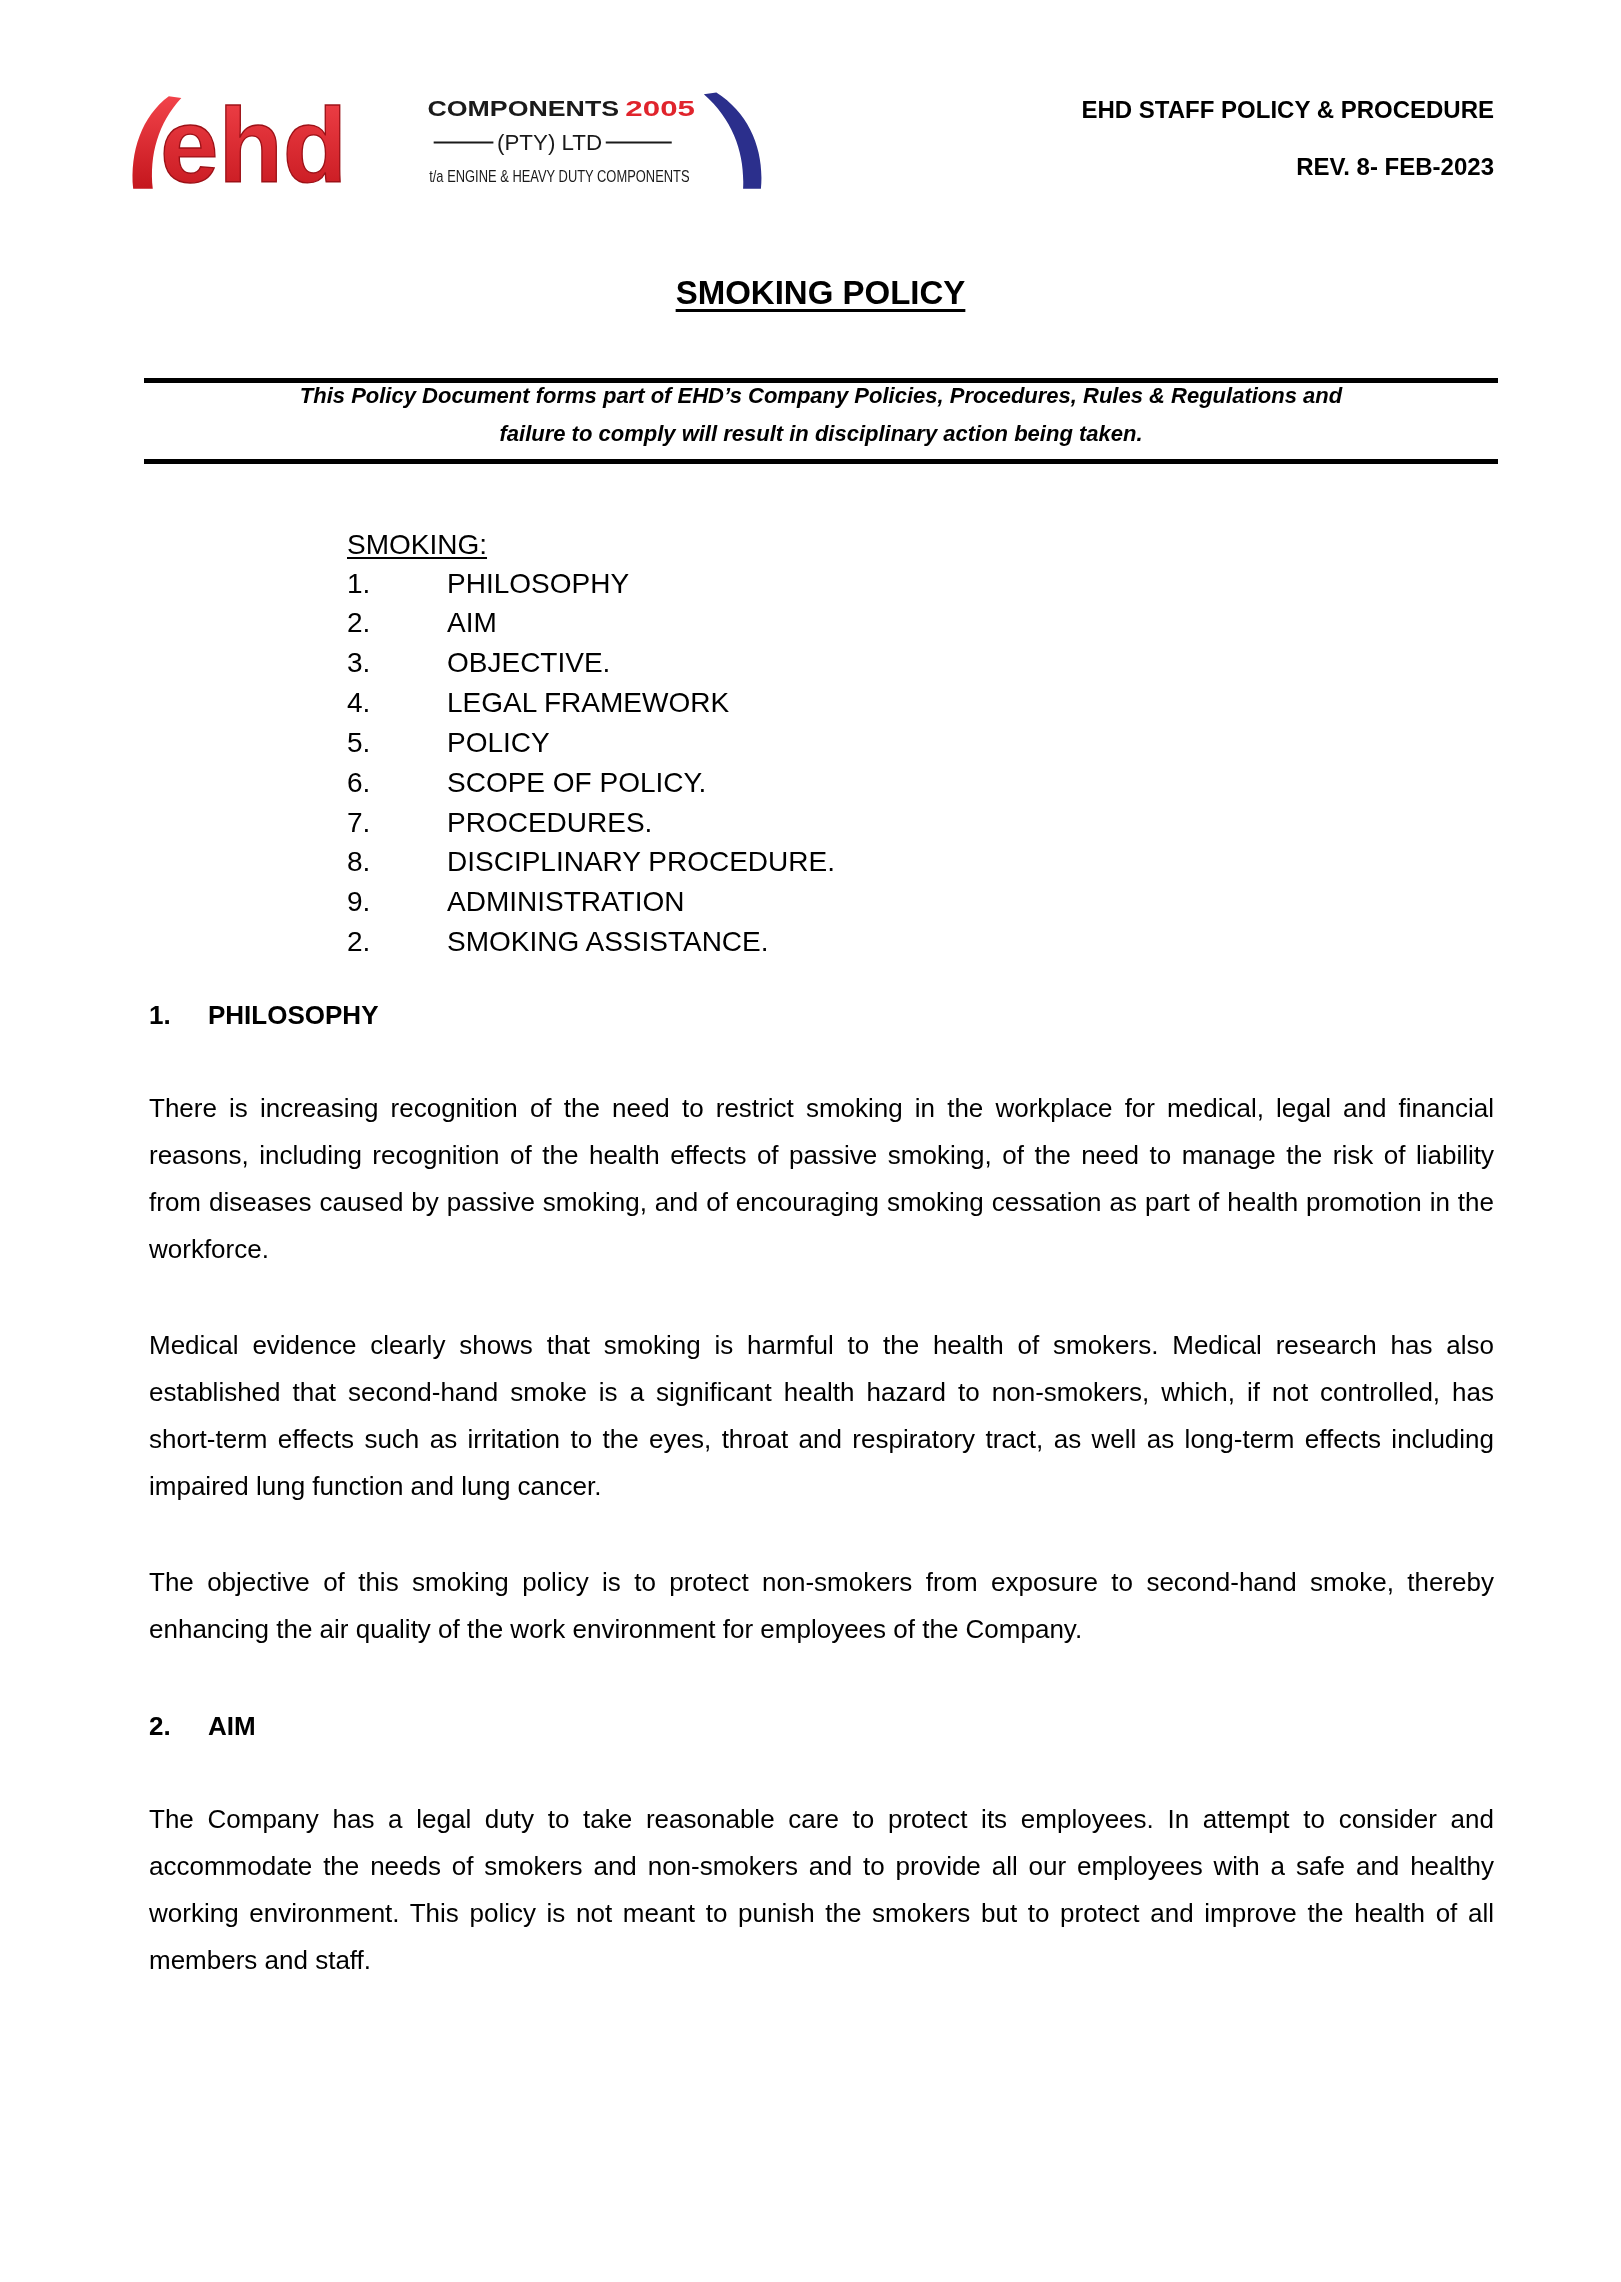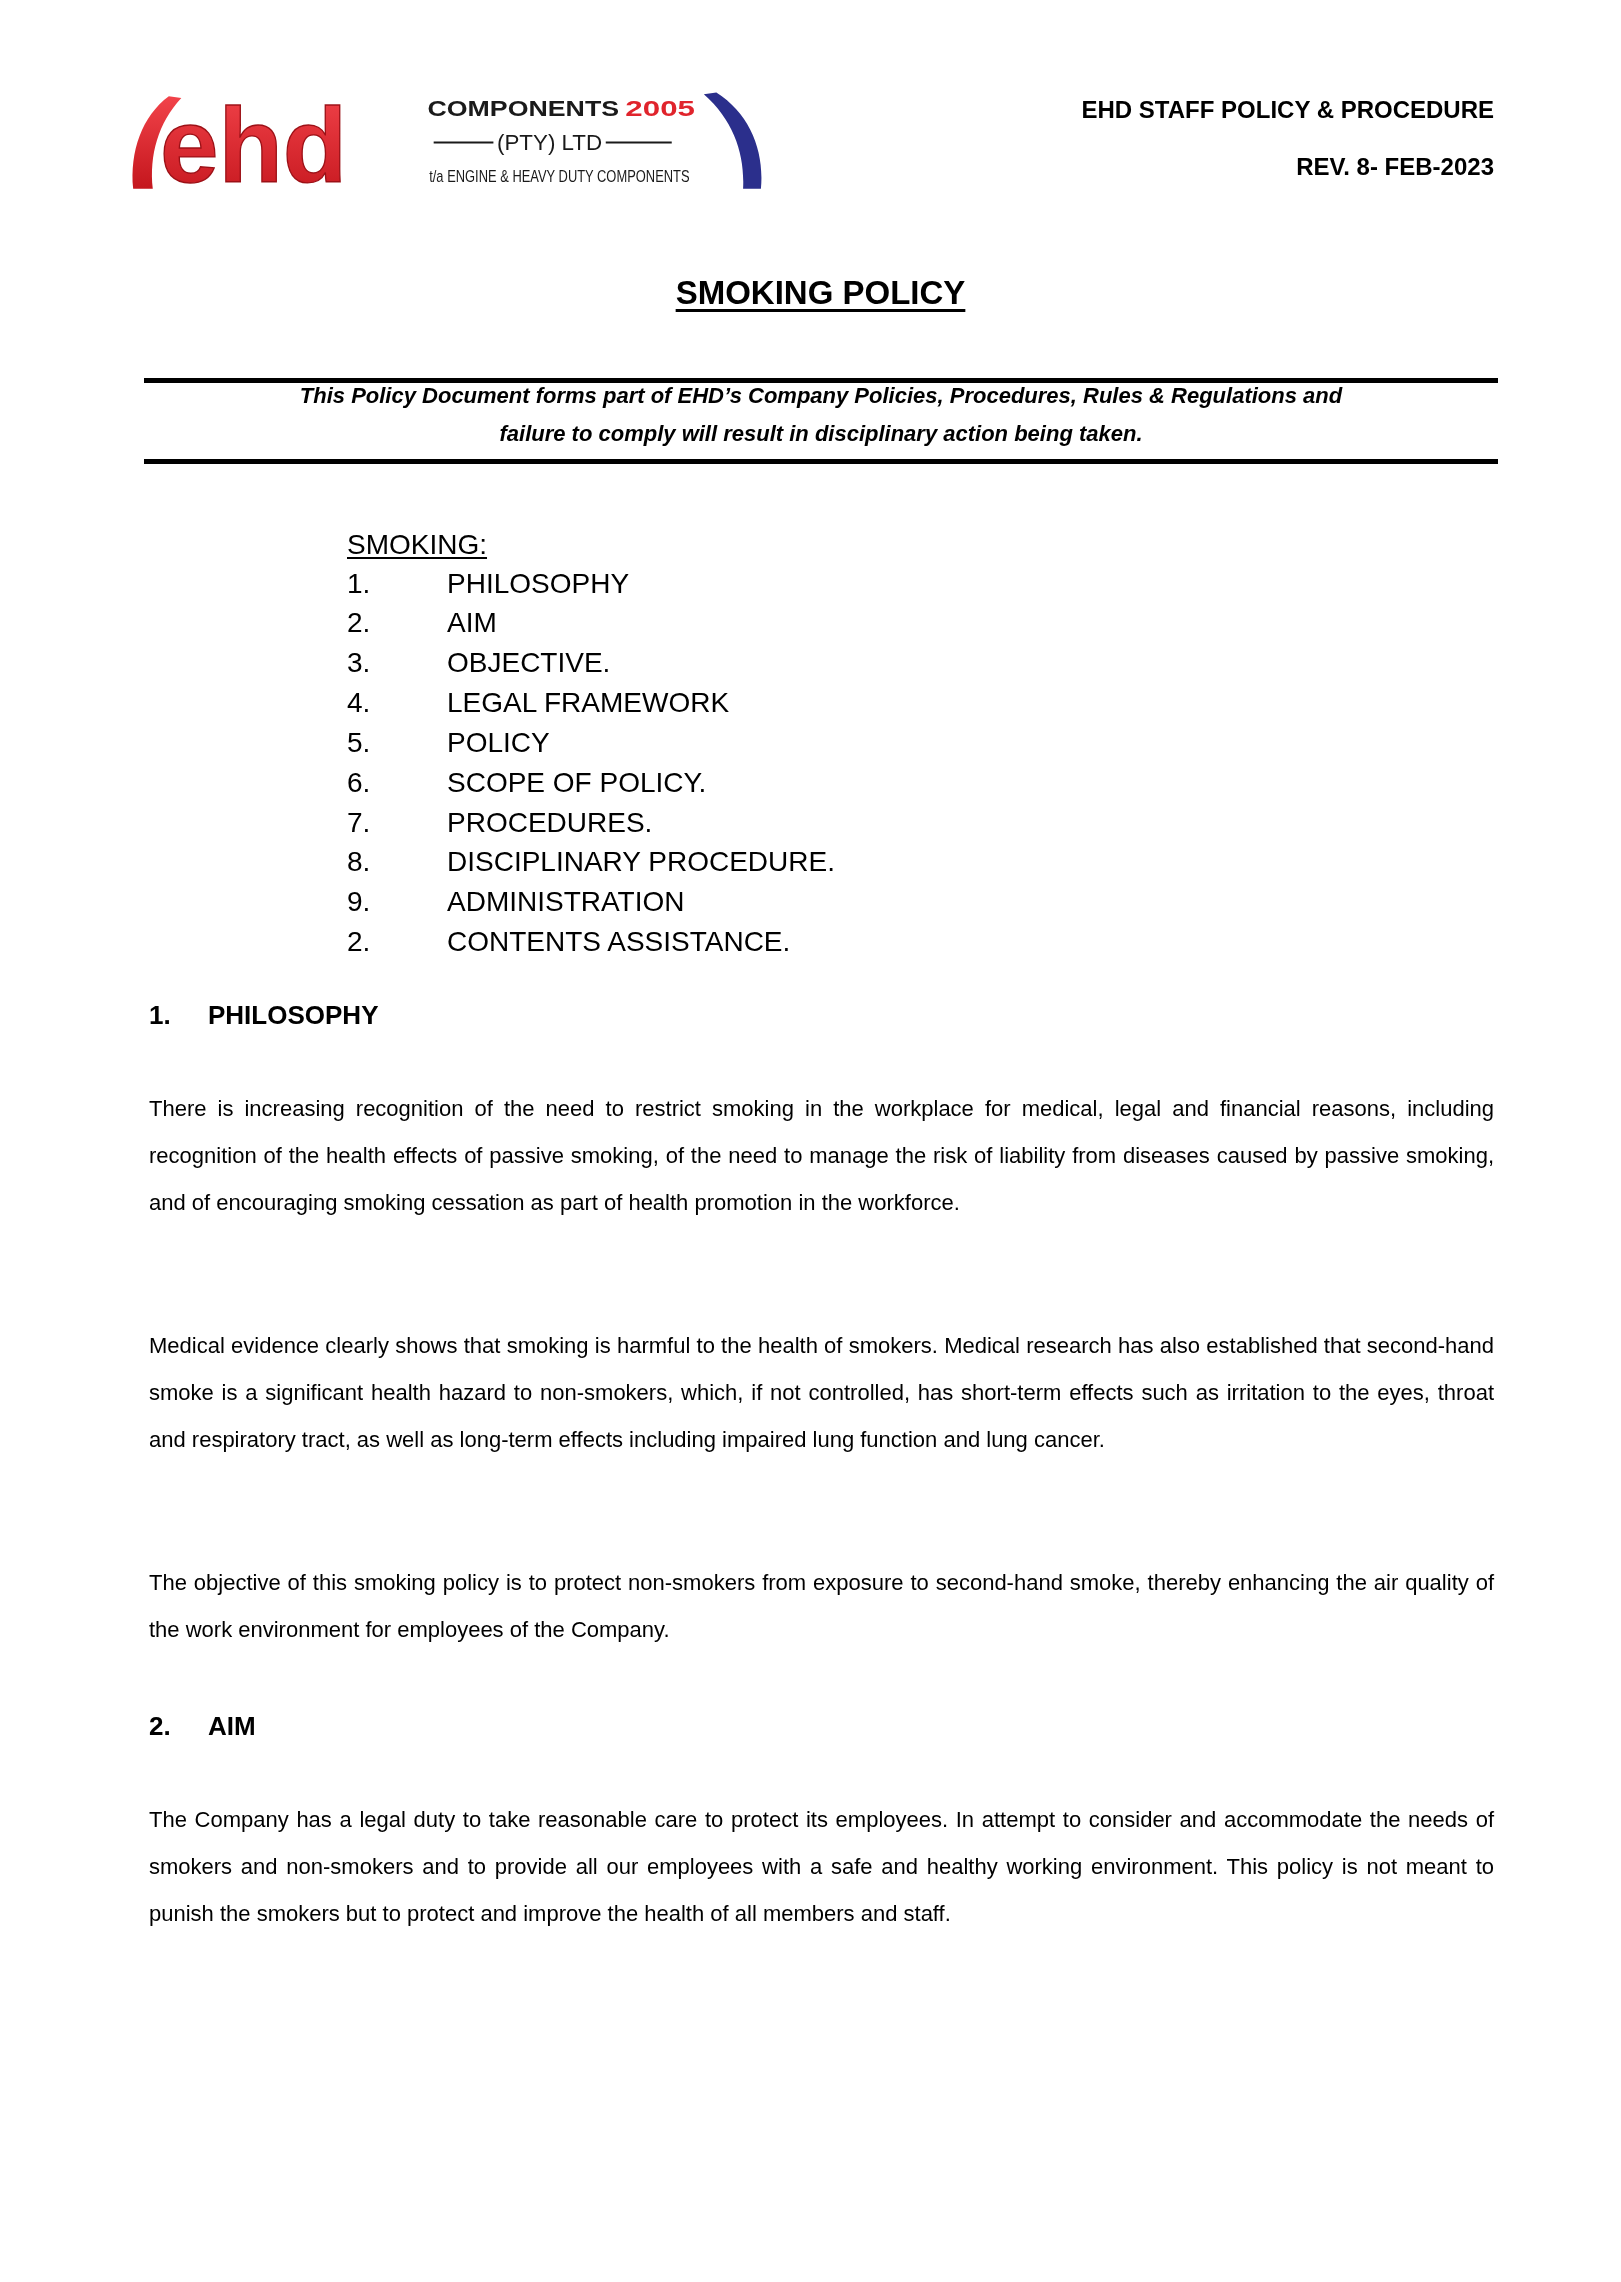--- a/index.html
+++ b/index.html
@@ -11,21 +11,21 @@
   #doc-title span { text-decoration:underline; text-decoration-thickness:2.7px; text-underline-offset:4.5px; }
   .rule { left:144px; width:1354px; height:4.5px; background:#000; }
   .notice { left:144px; width:1354px; text-align:center; font-weight:bold; font-style:italic; font-size:22px; white-space:nowrap; }
   #contents-title { left:347px; top:529px; font-size:28px; text-decoration:underline; text-underline-offset:2.7px; }
   .toc-row { left:347px; font-size:28px; white-space:nowrap; height:39px; }
   .toc-num { position:absolute; left:0; }
   .toc-label { position:absolute; left:100px; }
   .sec-head { left:149px; font-weight:bold; font-size:26px; white-space:nowrap; }
   .sec-head .num { position:absolute; left:0; }
   .sec-head .lbl { position:absolute; left:59px; }
-  .para { left:149px; width:1345px; font-size:22px; line-height:47px; text-align:justify; }
+  .para { left:149px; width:1345px; font-size:26px; line-height:47px; text-align:justify; }
 </style>
 </head>
 <body>
 
 <div id="logo" class="abs">
   <svg width="651" height="107" viewBox="0 0 730 120">
     <defs>
       <linearGradient id="redg" x1="0" y1="0" x2="0" y2="1">
         <stop offset="0" stop-color="#f2434a"></stop>
         <stop offset="1" stop-color="#c4161d"></stop>
@@ -92,21 +92,21 @@
     <div class="abs toc-row" style="top: 846px;">
       <span class="toc-num">8.</span>
       <span class="toc-label">DISCIPLINARY PROCEDURE.</span>
     </div>
     <div class="abs toc-row" style="top: 886px;">
       <span class="toc-num">9.</span>
       <span class="toc-label">ADMINISTRATION</span>
     </div>
     <div class="abs toc-row" style="top: 926px;">
       <span class="toc-num">2.</span>
-      <span class="toc-label">CONTENTS ASSISTANCE.</span>
+      <span class="toc-label">SMOKING ASSISTANCE.</span>
     </div>
   </div>
 
 <div class="abs sec-head" style="top:1000px;">
   <span class="num">1.</span>
   <span class="lbl">PHILOSOPHY</span>
 </div>
 <div class="abs para" style="top:1085px;">There is increasing recognition of the need to restrict smoking in the workplace for medical, legal and financial reasons, including recognition of the health effects of passive smoking, of the need to manage the risk of liability from diseases caused by passive smoking, and of encouraging smoking cessation as part of health promotion in the workforce.</div>
 <div class="abs para" style="top:1322px;">Medical evidence clearly shows that smoking is harmful to the health of smokers. Medical research has also established that second-hand smoke is a significant health hazard to non-smokers, which, if not controlled, has short-term effects such as irritation to the eyes, throat and respiratory tract, as well as long-term effects including impaired lung function and lung cancer.</div>
 <div class="abs para" style="top:1559px;">The objective of this smoking policy is to protect non-smokers from exposure to second-hand smoke, thereby enhancing the air quality of the work environment for employees of the Company.</div>

